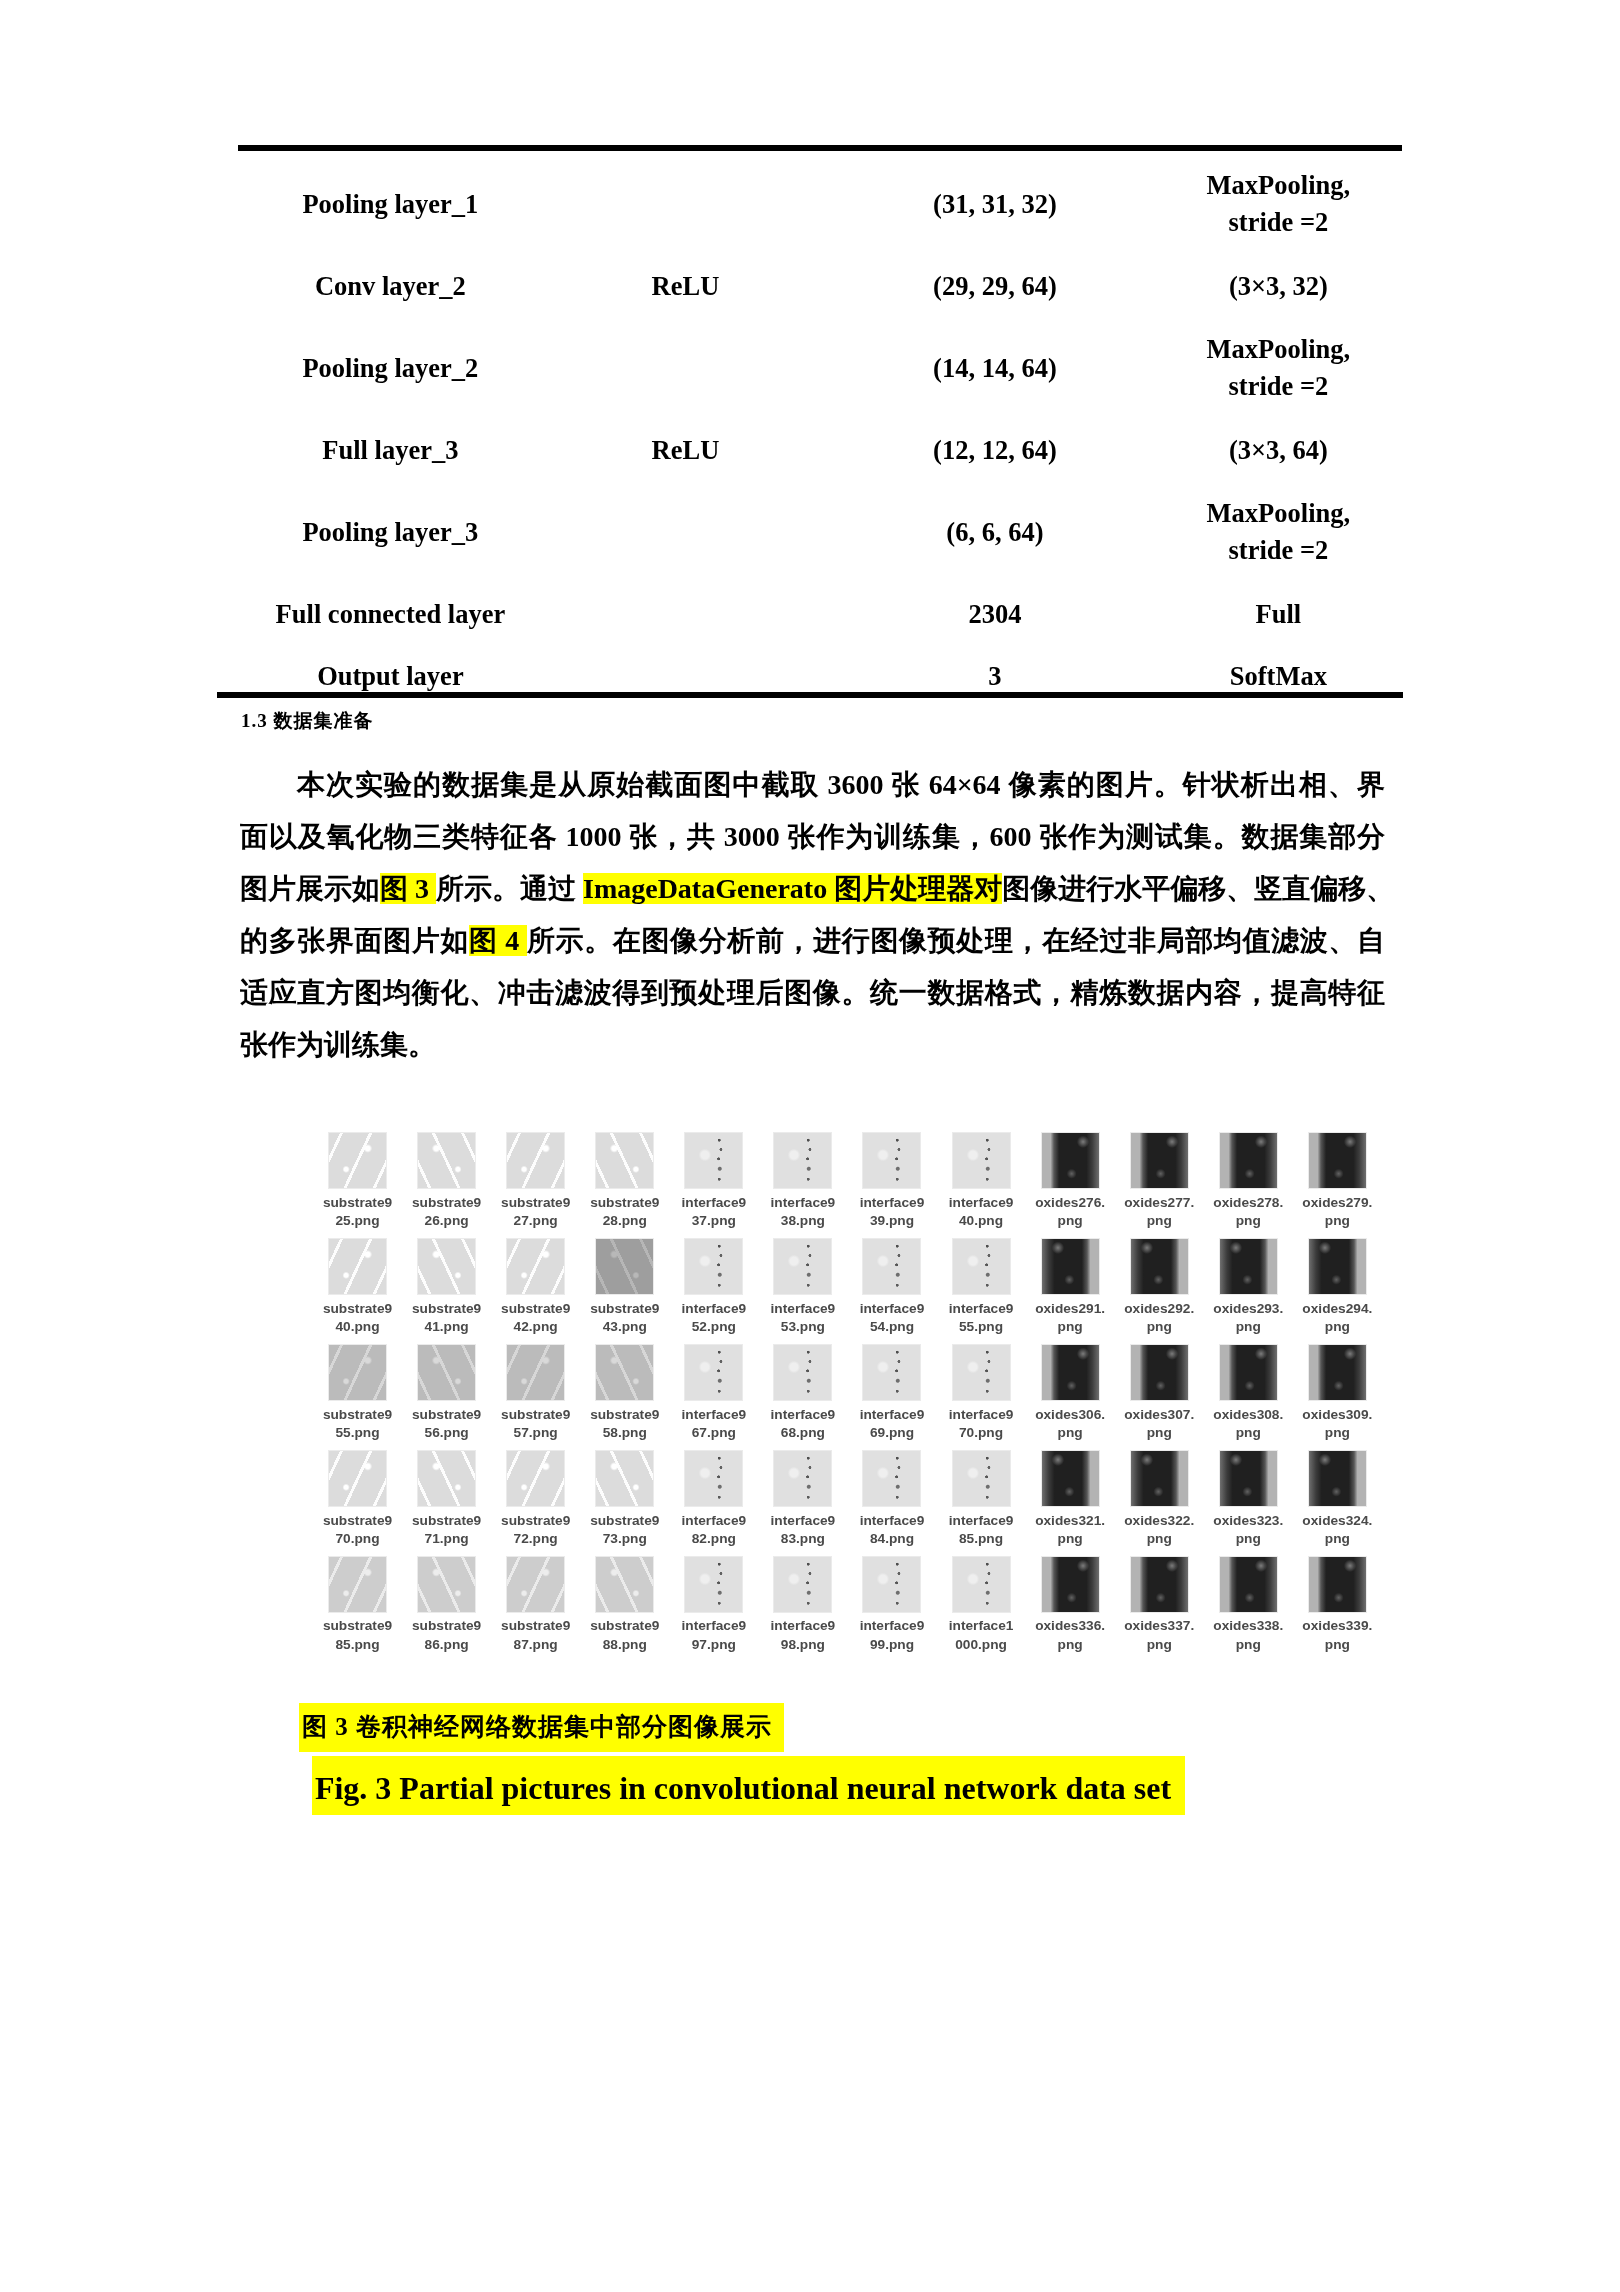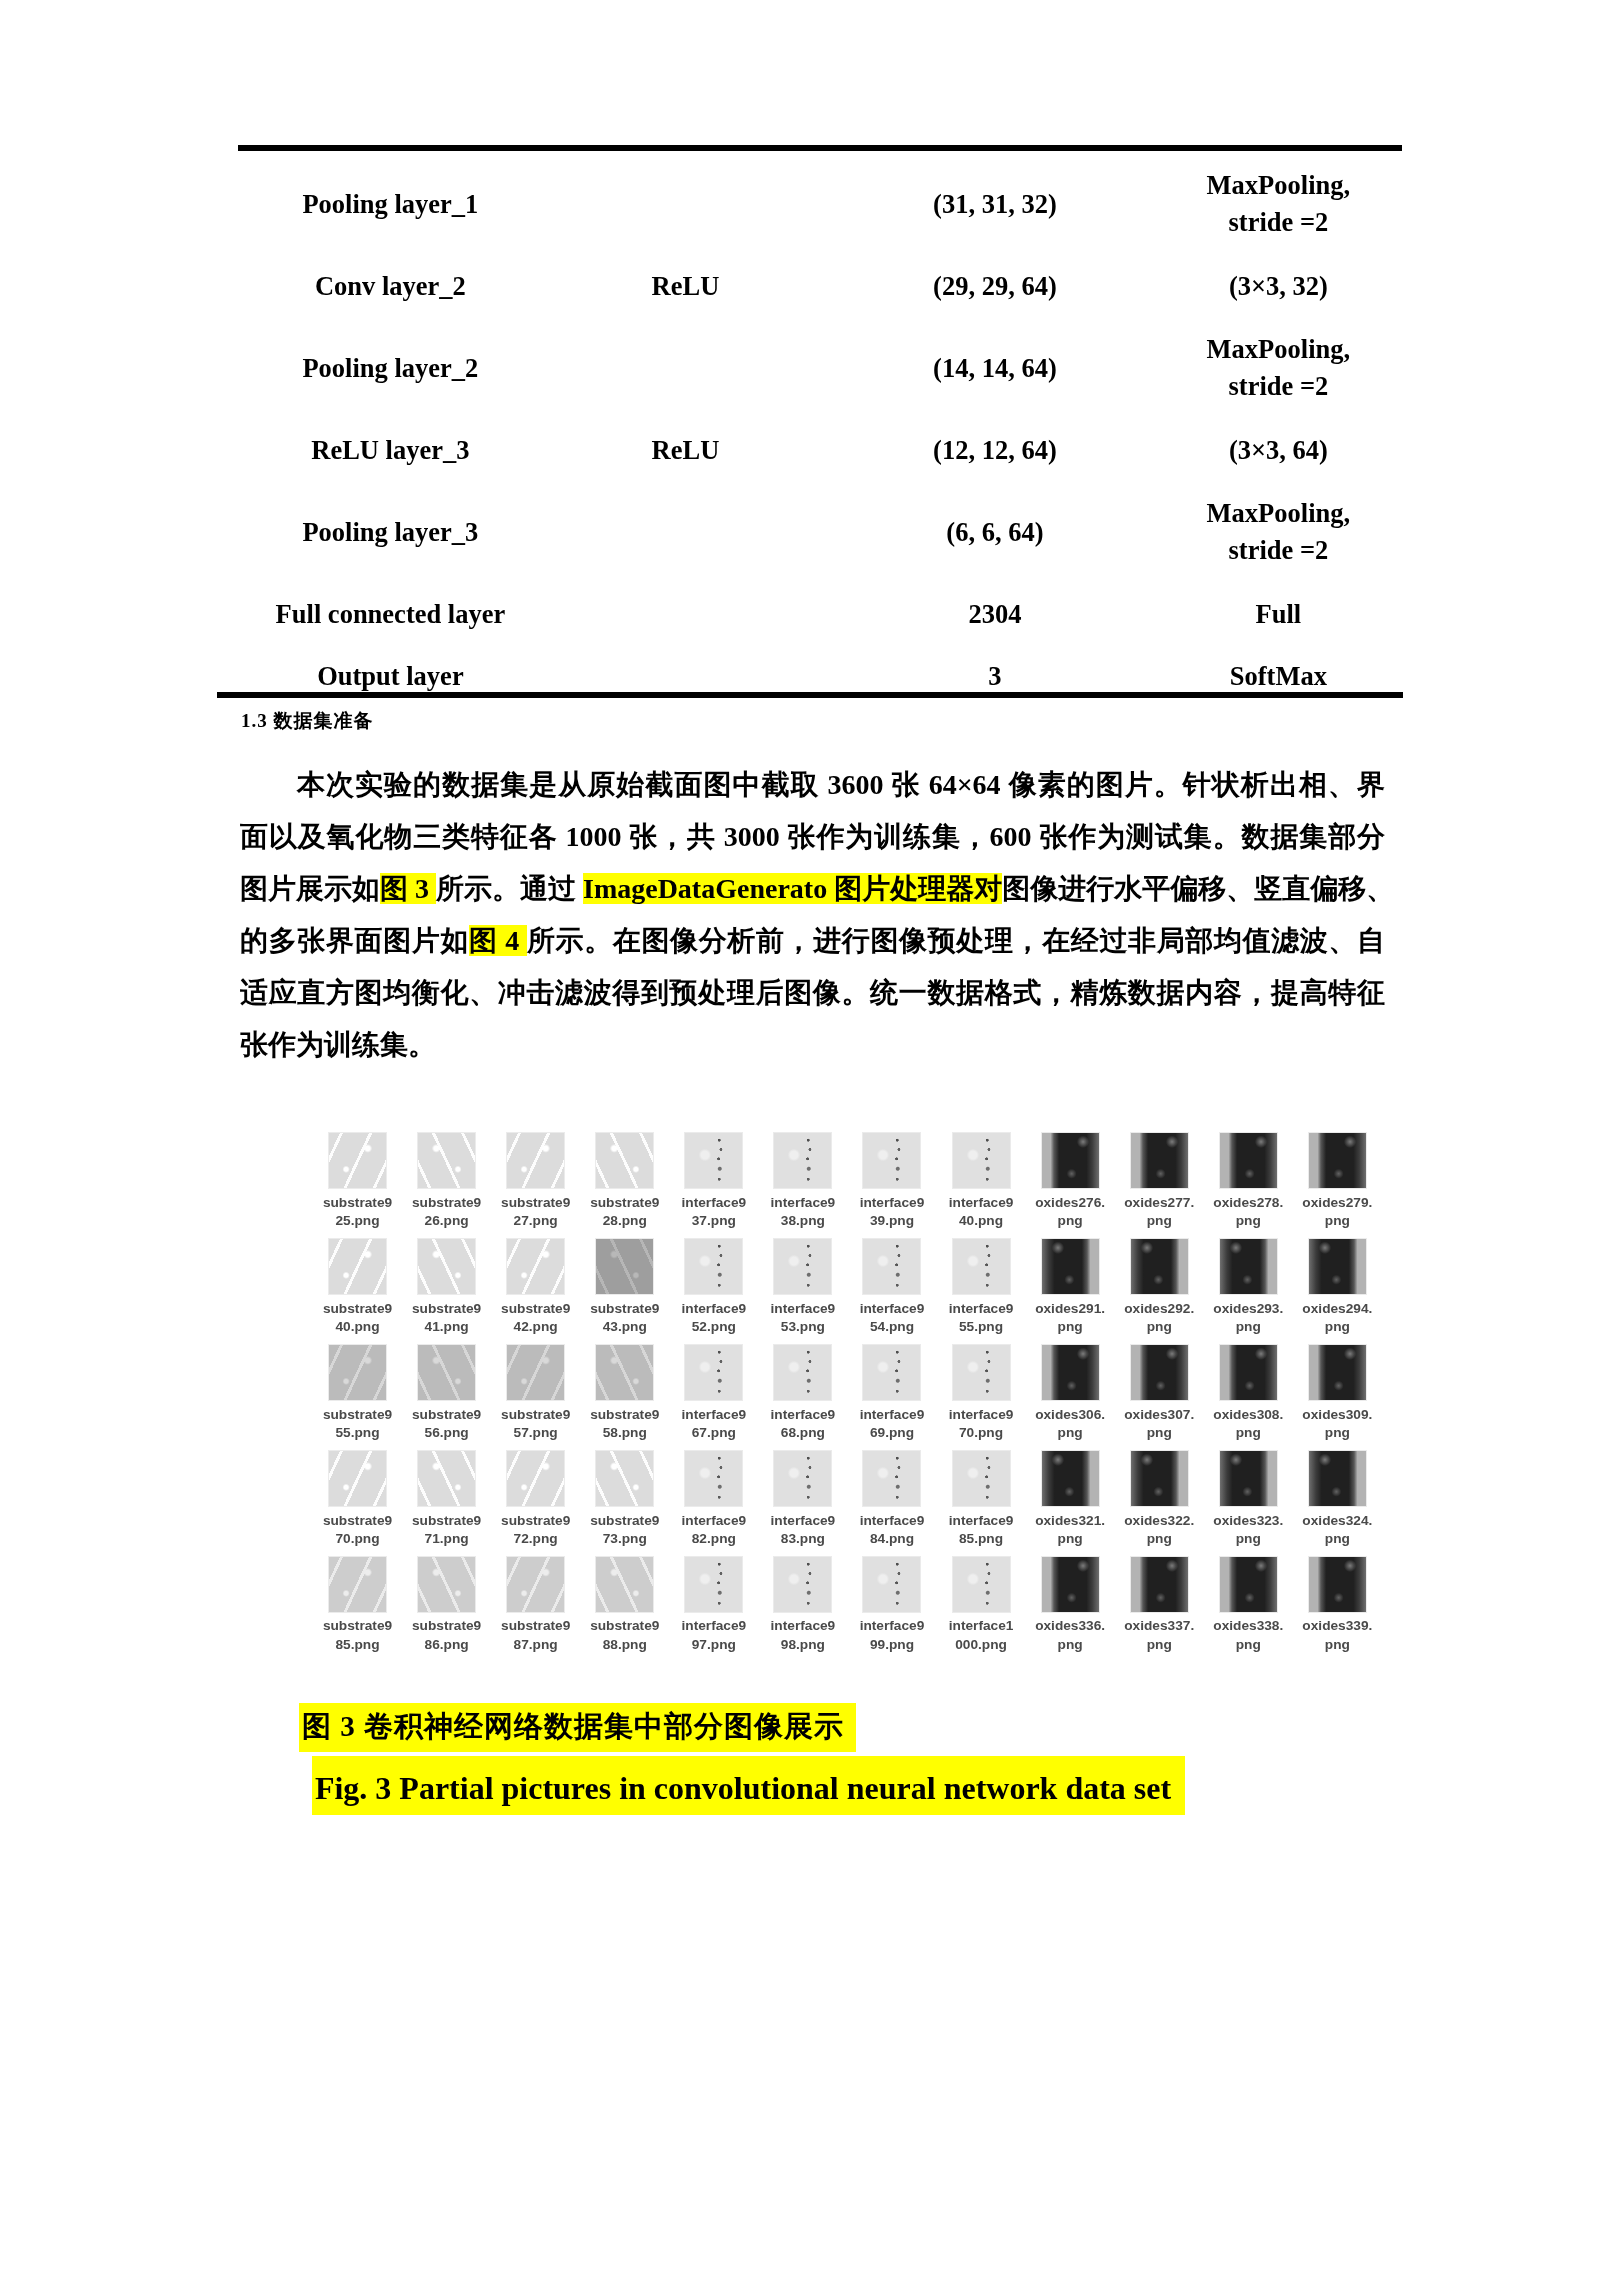--- a/index.html
+++ b/index.html
@@ -88,21 +88,21 @@
   .grow:nth-child(5) .substrate{filter:brightness(.93);}
   .grow:nth-child(2) .cell:nth-child(4) .substrate{filter:brightness(.72);}
   .flabel{
     font-family:"Liberation Sans","DejaVu Sans",sans-serif;
     font-size:13.7px;line-height:18.6px;color:#4a4a4a;white-space:nowrap;
   }
   
   .cap{position:absolute;background:var(--hl,#ffff00);}
   .cap-zh{
     left:299px;top:1703px;
-    font-size:29px;line-height:39px;
+    font-size:25px;line-height:39px;
     padding:3.9px 11.8px 5.9px 2.9px;letter-spacing:1px;
   }
   .cap-en{
     left:312px;top:1756px;
     font-size:32px;line-height:41px;
     padding:11.8px 13.7px 5.9px 2.9px;
   }
 </style>
 </head>
 <body>
@@ -125,21 +125,21 @@
         <div class="tcell">(3×3, 32)</div>
       </div>
       <div class="trow tall">
         <div class="tcell">Pooling layer_2</div>
         <div class="tcell"></div>
         <div class="tcell">(14, 14, 64)</div>
         <div class="tcell">MaxPooling,
 stride =2</div>
       </div>
       <div class="trow">
-        <div class="tcell">ReLU layer_3</div>
+        <div class="tcell">Full layer_3</div>
         <div class="tcell">ReLU</div>
         <div class="tcell">(12, 12, 64)</div>
         <div class="tcell">(3×3, 64)</div>
       </div>
       <div class="trow tall">
         <div class="tcell">Pooling layer_3</div>
         <div class="tcell"></div>
         <div class="tcell">(6, 6, 64)</div>
         <div class="tcell">MaxPooling,
 stride =2</div>

